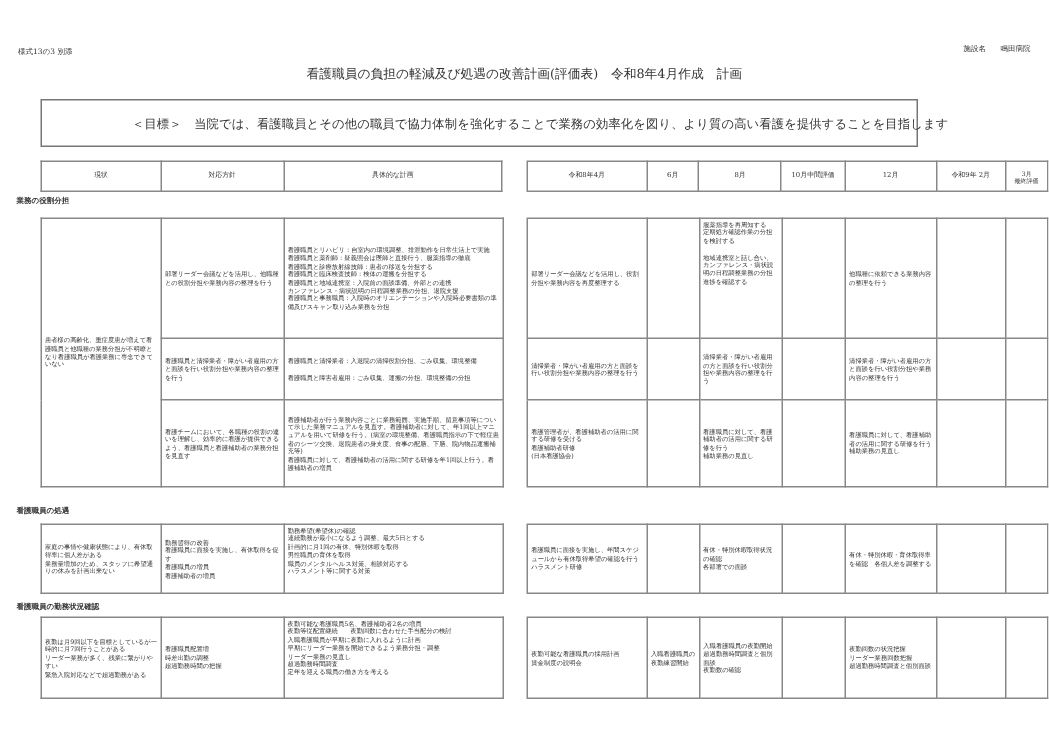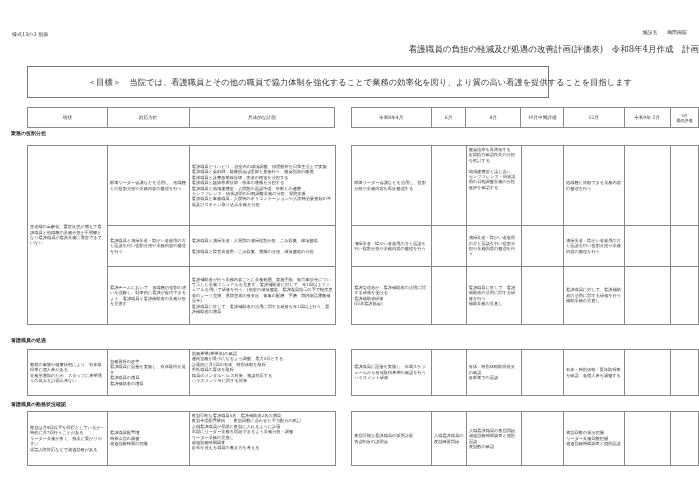--- a/index.html
+++ b/index.html
@@ -1,22 +1,22 @@
 <!DOCTYPE html>
 <html><head>
 <meta charset="utf-8">
 <style>
   html, body { margin:0; padding:0; background:#ffffff; }
   body { width:699px; height:495px; position:relative; overflow:hidden;
          font-family:"DejaVu Serif", "Liberation Serif", serif; color:#333; }
   .form-no { position:absolute; left:12px; top:31px; font-size:5px; }
   .facility { position:absolute; right:12px; top:29px; font-size:5px; }
   .facility span { margin-left:8px; }
-  .title { position:absolute; left:0; width:699px; top:44px; text-align:right; font-size:8.5px; }
-  .goal-box { position:absolute; left:27px; top:66px; width:522px; height:32px;
+  .title { position:absolute; left:0; width:699px; top:44px; text-align:center; font-size:8.5px; }
+  .goal-box { position:absolute; left:27px; top:66px; width:585px; height:32px;
               border:1px solid #777; box-sizing:border-box; font-size:8.2px;text-decoration:underline; }
   .goal-box .txt { position:absolute; left:60px; top:10px; white-space:nowrap; letter-spacing:0.1px; }
   table { border-collapse:collapse; position:absolute; table-layout:fixed; }
   td { border:1px solid #888; font-size:4.2px; line-height:5.4px; vertical-align:middle;
        padding:1px 2px; word-break:break-all; white-space:pre-line; }
   .hdr td { text-align:center; height:17px; font-size:4.6px; }
   .section { position:absolute; left:11px; font-size:5px; font-weight:bold; font-family:"DejaVu Sans", sans-serif; }
   .col1 { width:78px; } .col2 { width:80px; } .col3 { width:147px; }
   .gap { width:12px; border-top:none !important; border-bottom:none !important; }
   .c4 { width:78px; } .c5 { width:31px; } .c6 { width:52px; } .c7 { width:39px; }

